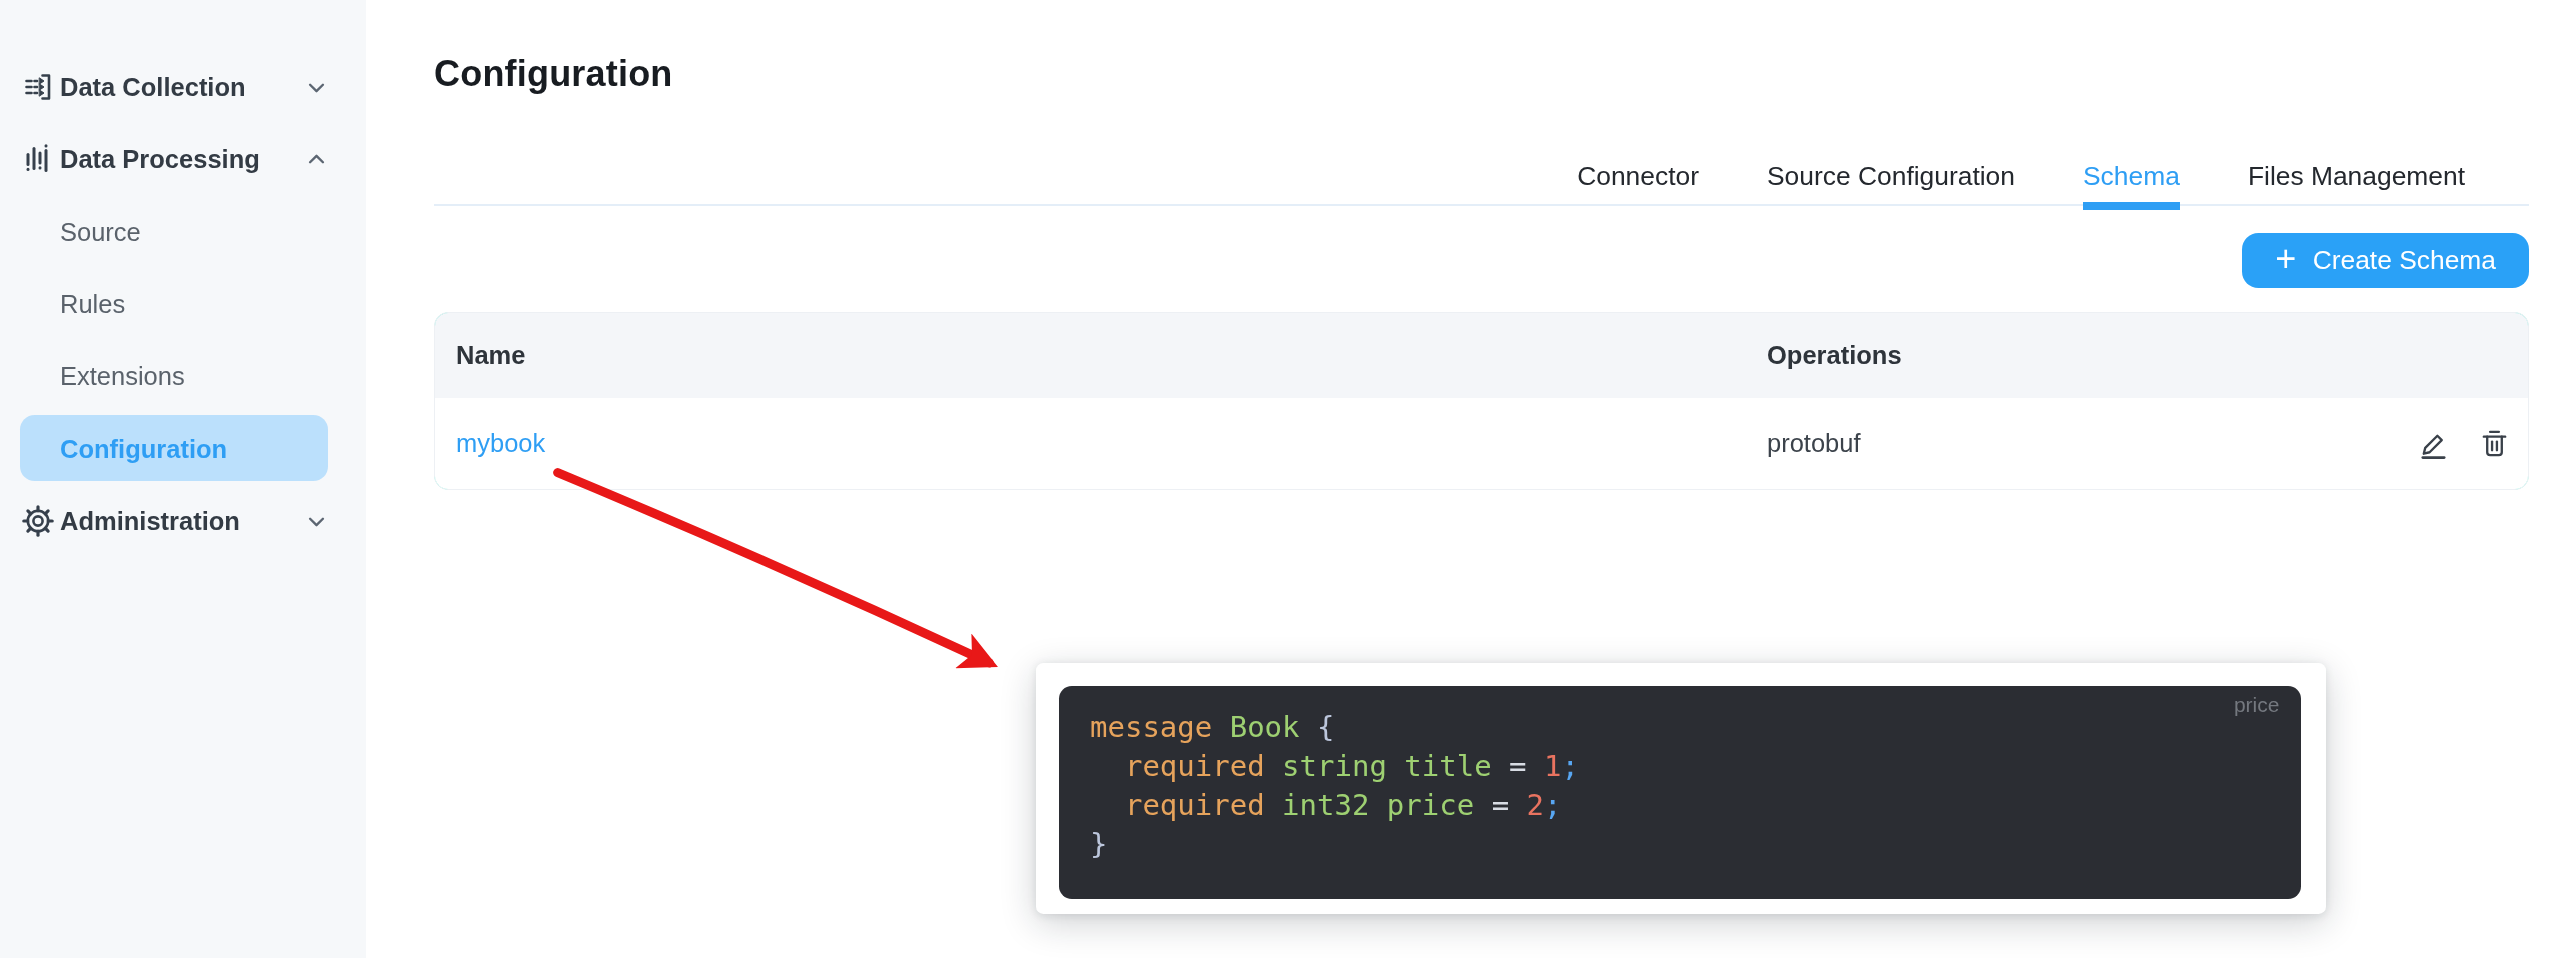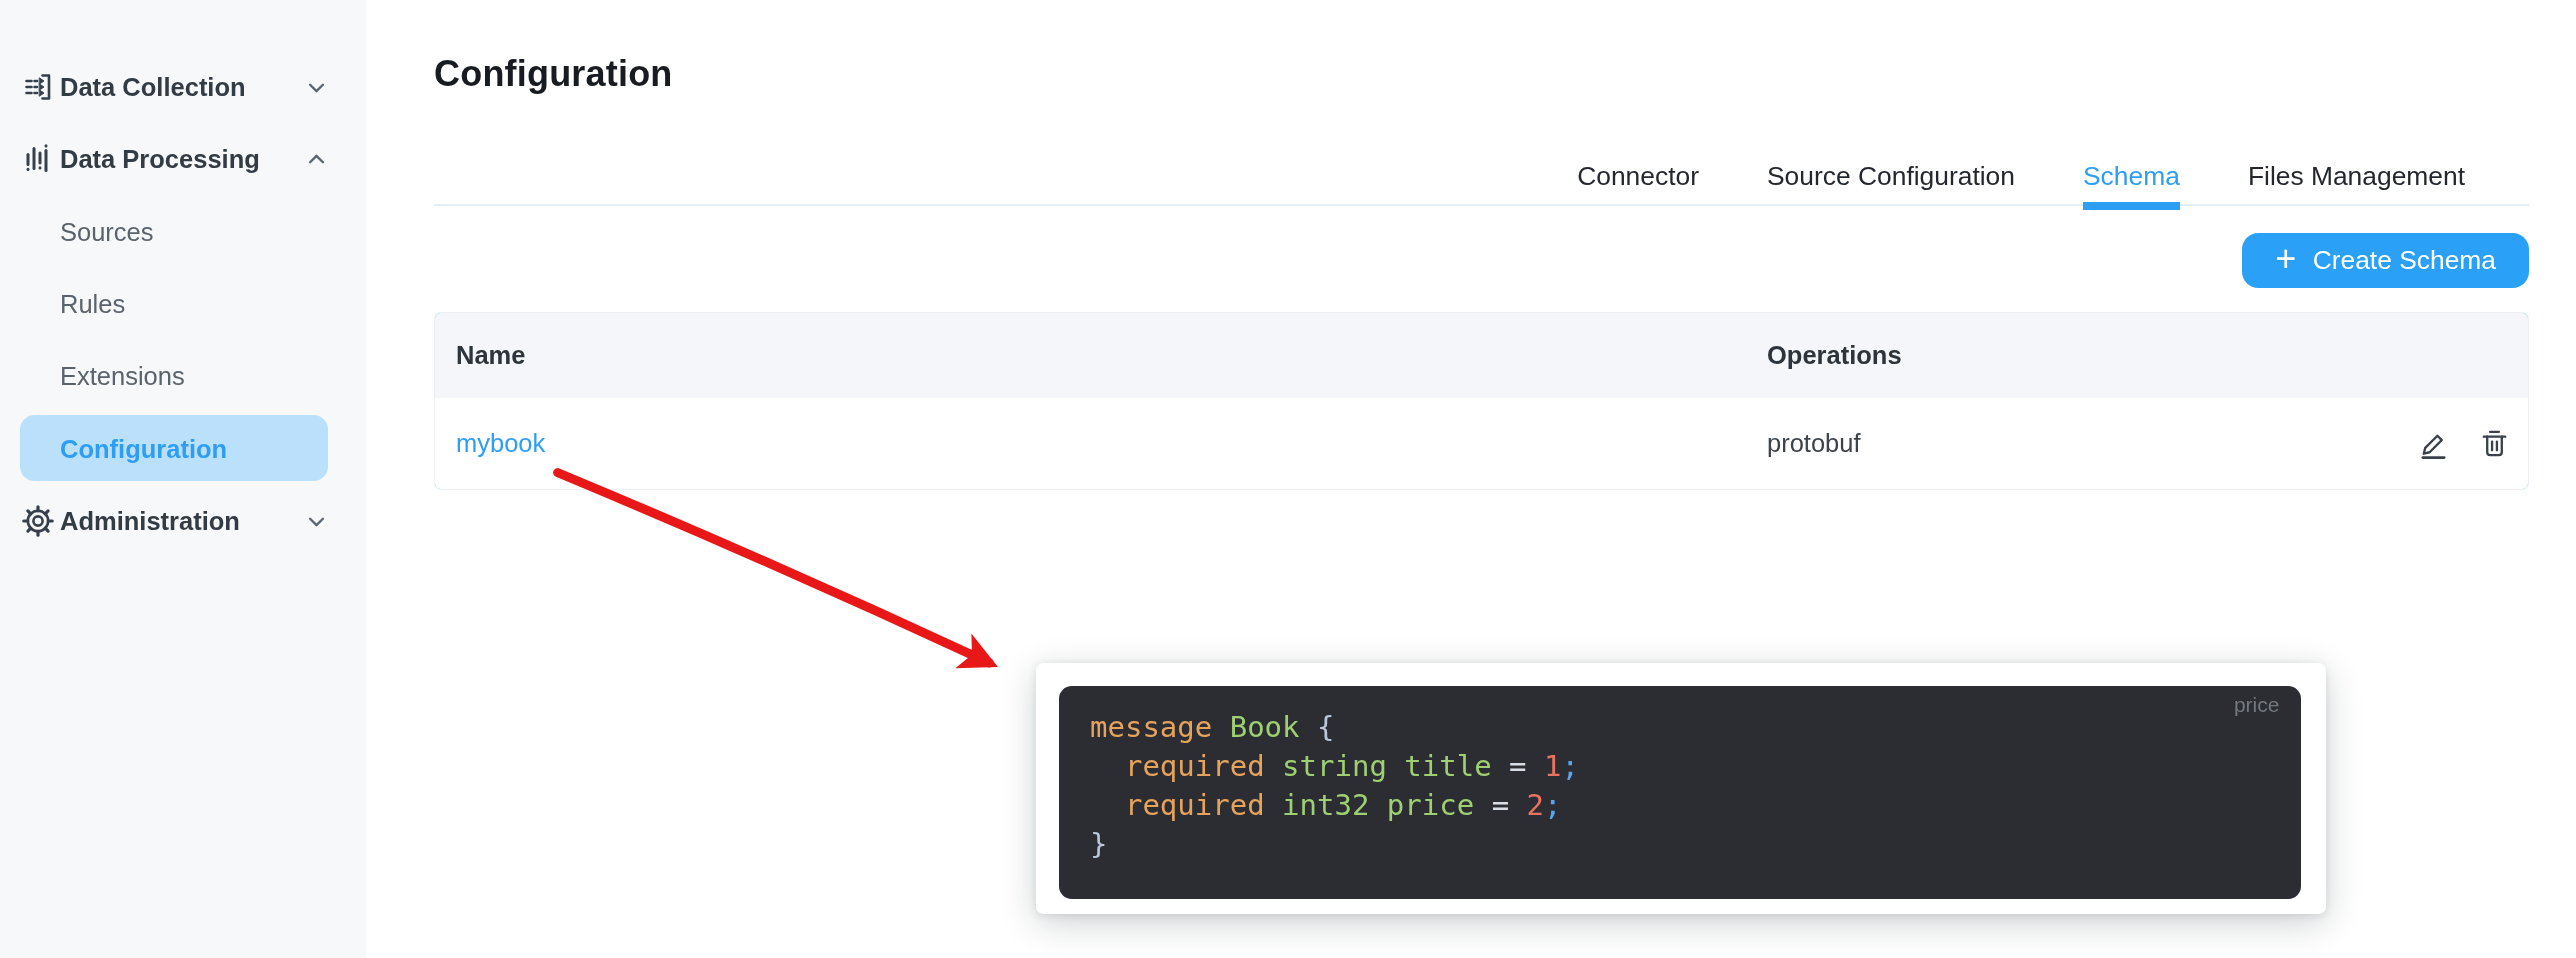--- a/index.html
+++ b/index.html
@@ -34,21 +34,21 @@
 
   
   .create-btn { position: absolute; top: 233px; right: 47px; height: 55px;
     background: var(--button-bg, #2aa1f7); color: #ffffff; border: none; border-radius: 16.4px;
     display: flex; align-items: center; gap: 16.4px; padding: 0 33px; font-size: 26.4px;
     font-family: "Liberation Sans", sans-serif; cursor: pointer; }
   .create-btn .plus { font-size: 36px; font-weight: 300; line-height: 1; margin-top: -3.6px; }
 
   
   .table-card { position: absolute; left: 434px; top: 312px; width: 2095px;
-    border: 0.9px solid var(--card-border, #edf0f4); border-radius: 7px; overflow: hidden; background: #5eead4; }
+    border: 0.9px solid var(--card-border, #edf0f4); border-radius: 14px; overflow: hidden; background: #5eead4; }
   .t-head { height: 85px; background: var(--thead-bg, #f4f6f9); display: flex; align-items: center;
     font-size: 25.5px; font-weight: 600; color: #2e343b; }
   .t-row { height: 91px; background: #ffffff; display: flex; align-items: center;
     font-size: 25.5px; color: var(--text-main, #3c434b); }
   .c-name { flex: 0 0 1332px; padding-left: 21px; }
   .c-type { flex: 1 1 auto; }
   .c-ops  { flex: 0 0 auto; padding-right: 16.4px; text-align: right; }
   .t-row .c-name a { color: var(--accent, #2e9ef4); text-decoration: none; cursor: pointer; margin-top: 32px; }
   .op-icons { display: flex; gap: 25.5px; align-items: center; justify-content: flex-end; }
   .op-icons .op { width: 35px; height: 35px; cursor: pointer; display: inline-block; }
@@ -117,21 +117,21 @@
       </span>
       <span class="s-label">Data Processing</span>
       <span class="chev">
         <svg class="ic" viewBox="0 0 36 36" fill="none" stroke="#5c6672" stroke-width="2.6" stroke-linecap="round" stroke-linejoin="round">
             <polyline points="11,21 18,14 25,21"></polyline>
           </svg>
       </span>
     </div>
 
     <div class="side-item sub" style="top:203px">
-      <span class="s-label">Sources</span>
+      <span class="s-label">Source</span>
     </div>
     <div class="side-item sub" style="top:275px">
       <span class="s-label">Rules</span>
     </div>
     <div class="side-item sub" style="top:347px">
       <span class="s-label">Extensions</span>
     </div>
     <div class="side-item sub active" style="top:420px">
       <span class="s-label">Configuration</span>
     </div>

